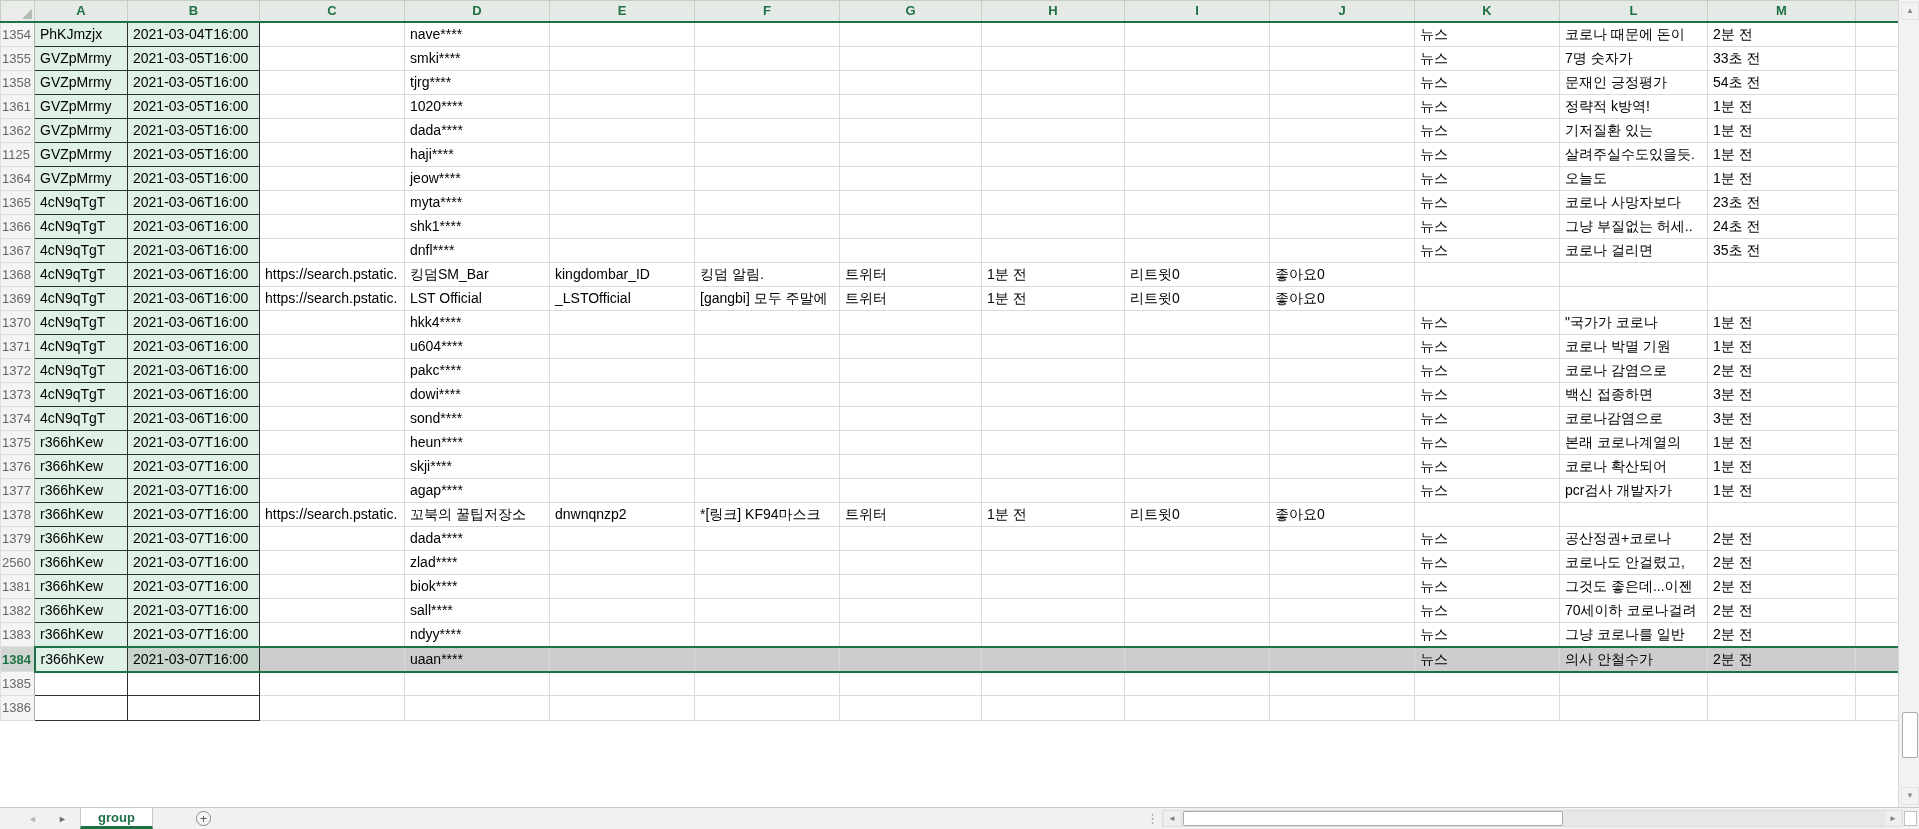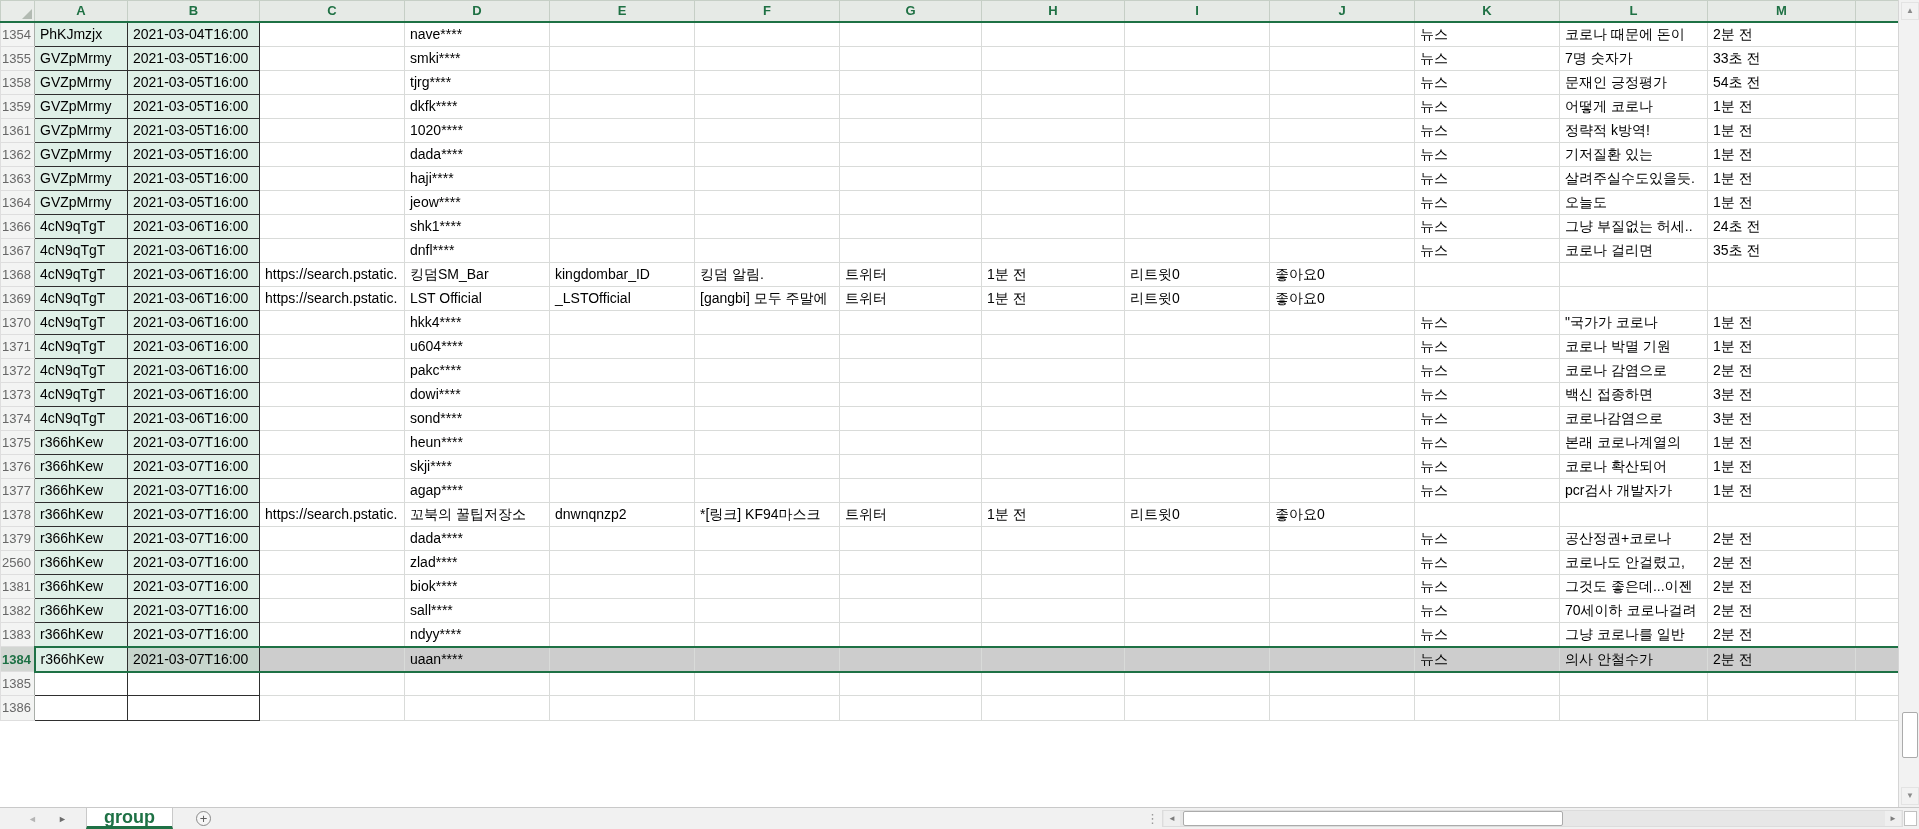--- a/index.html
+++ b/index.html
@@ -39,23 +39,23 @@
   .vs-btn.down{bottom:2px;}
   .vs-thumb{position:absolute;left:3px;width:14px;top:712px;height:44px;background:#fff;
             border:1px solid #ababab;border-radius:2px;}
 
   
   .bottombar{position:absolute;left:0;top:807px;width:1919px;height:22px;background:#f1f1f1;
              border-top:1px solid #c9c9c9;box-sizing:border-box;}
   .nav-arrow{position:absolute;top:4px;font-size:9px;line-height:14px;}
   .nav-prev{left:28px;color:#b5b5b5;}
   .nav-next{left:58px;color:#6d6d6d;}
-  .sheet-tab{position:absolute;left:86px;top:0;height:21px;padding:0 17px;background:#fff;
+  .sheet-tab{position:absolute;left:80px;top:0;height:21px;padding:0 17px;background:#fff;
              border-left:1px solid #c9c9c9;border-right:1px solid #c9c9c9;
-             border-bottom:3px solid #1e7145;color:#1e7145;font-weight:700;font-size:18px;
+             border-bottom:3px solid #1e7145;color:#1e7145;font-weight:700;font-size:13px;
              line-height:19px;box-sizing:border-box;}
   .add-btn{position:absolute;left:196px;top:3px;width:15px;height:15px;border:1px solid #8a8a8a;
            border-radius:50%;color:#5c5c5c;font-size:13px;line-height:13px;text-align:center;
            box-sizing:border-box;background:#f6f6f6;}
   .grip{position:absolute;left:1146px;top:1px;color:#9a9a9a;font-size:13px;line-height:19px;}
   .hscroll{position:absolute;left:1162px;top:2px;width:741px;height:17px;background:#e7e7e7;
            border:1px solid #dcdcdc;box-sizing:border-box;}
   .hs-btn{position:absolute;top:0;width:16px;height:15px;color:#7d7d7d;font-size:8px;
           text-align:center;line-height:15px;background:#efefef;}
   .hs-btn.left{left:1px;}
@@ -156,37 +156,20 @@
             <td class=""></td>
             <td class=""></td>
             <td class=""></td>
             <td class=""></td>
             <td class="">뉴스</td>
             <td class="">문재인 긍정평가</td>
             <td class="">54초 전</td>
             <td class=""></td>
           </tr>
           <tr>
-            <th class="gut">1359</th>
-            <td class="ab fill">GVZpMrmy</td>
-            <td class="ab fill">2021-03-05T16:00</td>
-            <td class=""></td>
-            <td class="">dkfk****</td>
-            <td class=""></td>
-            <td class=""></td>
-            <td class=""></td>
-            <td class=""></td>
-            <td class=""></td>
-            <td class=""></td>
-            <td class="">뉴스</td>
-            <td class="">어떻게 코로나</td>
-            <td class="">1분 전</td>
-            <td class=""></td>
-          </tr>
-          <tr>
             <th class="gut">1361</th>
             <td class="ab fill">GVZpMrmy</td>
             <td class="ab fill">2021-03-05T16:00</td>
             <td class=""></td>
             <td class="">1020****</td>
             <td class=""></td>
             <td class=""></td>
             <td class=""></td>
             <td class=""></td>
             <td class=""></td>
@@ -207,21 +190,21 @@
             <td class=""></td>
             <td class=""></td>
             <td class=""></td>
             <td class=""></td>
             <td class="">뉴스</td>
             <td class="">기저질환 있는</td>
             <td class="">1분 전</td>
             <td class=""></td>
           </tr>
           <tr>
-            <th class="gut">1363</th>
+            <th class="gut">1125</th>
             <td class="ab fill">GVZpMrmy</td>
             <td class="ab fill">2021-03-05T16:00</td>
             <td class=""></td>
             <td class="">haji****</td>
             <td class=""></td>
             <td class=""></td>
             <td class=""></td>
             <td class=""></td>
             <td class=""></td>
             <td class=""></td>
@@ -238,20 +221,37 @@
             <td class="">jeow****</td>
             <td class=""></td>
             <td class=""></td>
             <td class=""></td>
             <td class=""></td>
             <td class=""></td>
             <td class=""></td>
             <td class="">뉴스</td>
             <td class="">오늘도</td>
             <td class="">1분 전</td>
+            <td class=""></td>
+          </tr>
+          <tr>
+            <th class="gut">1365</th>
+            <td class="ab fill">4cN9qTgT</td>
+            <td class="ab fill">2021-03-06T16:00</td>
+            <td class=""></td>
+            <td class="">myta****</td>
+            <td class=""></td>
+            <td class=""></td>
+            <td class=""></td>
+            <td class=""></td>
+            <td class=""></td>
+            <td class=""></td>
+            <td class="">뉴스</td>
+            <td class="">코로나 사망자보다</td>
+            <td class="">23초 전</td>
             <td class=""></td>
           </tr>
           <tr>
             <th class="gut">1366</th>
             <td class="ab fill">4cN9qTgT</td>
             <td class="ab fill">2021-03-06T16:00</td>
             <td class=""></td>
             <td class="">shk1****</td>
             <td class=""></td>
             <td class=""></td>

